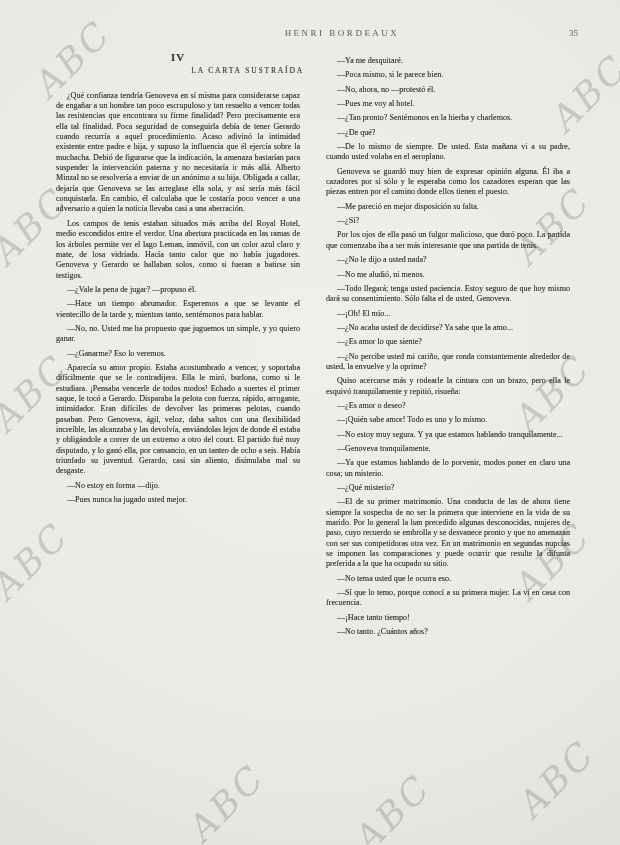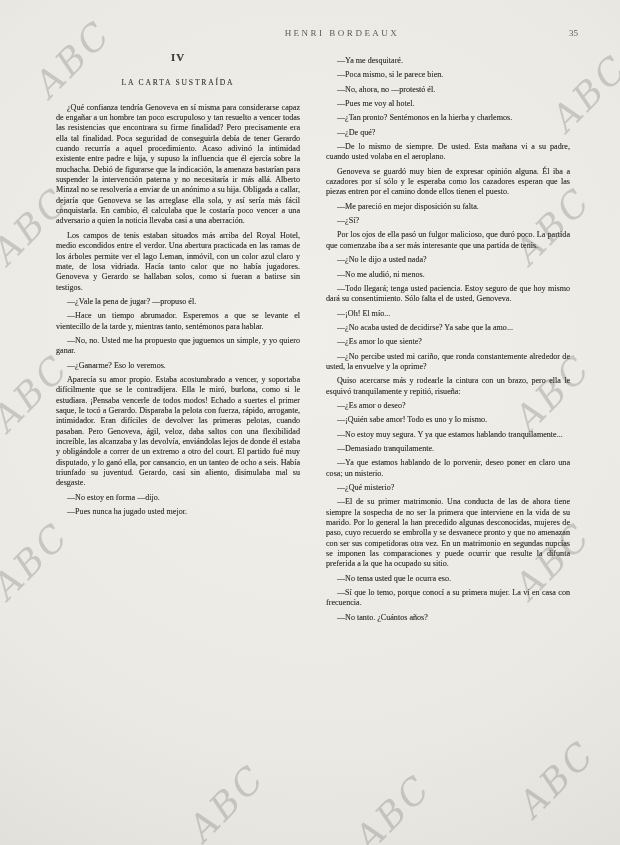--- a/index.html
+++ b/index.html
@@ -63,24 +63,24 @@
     overflow:hidden;
   }
   .chapter-number {
     text-align:center;
     font-weight:bold;
     font-size:11px;
     letter-spacing:1px;
     color:#44423e;
   }
   .chapter-title {
-    text-align:center;
+    text-align:right;
     font-size:7.6px;
     letter-spacing:1.8px;
-    margin:16px 0 14px 0;
+    margin:4px 0 14px 0;
     color:#4a4844;
     font-variant:small-caps;
     text-transform:uppercase;
   }
   p.para { margin:4px; text-indent:11px; }
 </style>
 </head>
 <body>
 
 <div class="page">
@@ -133,24 +133,25 @@
           <p class="para">—No me aludió, ni menos.</p>
           <p class="para">—Todo llegará; tenga usted paciencia. Estoy seguro de que hoy mismo dará su consentimiento. Sólo falta el de usted, Genoveva.</p>
           <p class="para">—¡Oh! El mío...</p>
           <p class="para">—¿No acaba usted de decidirse? Ya sabe que la amo...</p>
           <p class="para">—¿Es amor lo que siente?</p>
           <p class="para">—¿No percibe usted mi cariño, que ronda constantemente alrededor de usted, la envuelve y la oprime?</p>
           <p class="para">Quiso acercarse más y rodearle la cintura con un brazo, pero ella le esquivó tranquilamente y repitió, risueña:</p>
           <p class="para">—¿Es amor o deseo?</p>
           <p class="para">—¡Quién sabe amor! Todo es uno y lo mismo.</p>
           <p class="para">—No estoy muy segura. Y ya que estamos hablando tranquilamente...</p>
-          <p class="para">—Demasiado tranquilamente.</p>
-          <p class="para">—Ya que estamos hablando de lo porvenir, deseo poner en claro una cosa; un misterio.</p>
+          <p class="para">—Genoveva tranquilamente.</p>
+          <p class="para">—Ya que estamos hablando de lo porvenir, modos poner en claro una cosa; un misterio.</p>
           <p class="para">—¿Qué misterio?</p>
           <p class="para">—El de su primer matrimonio. Una conducta de las de ahora tiene siempre la sospecha de no ser la primera que interviene en la vida de su marido. Por lo general la han precedido algunas desconocidas, mujeres de paso, cuyo recuerdo se embrolla y se desvanece pronto y que no amenazan con ser sus competidoras otra vez. En un matrimonio en segundas nupcias se imponen las comparaciones y puede ocurrir que resulte la difunta preferida a la que ha ocupado su sitio.</p>
           <p class="para">—No tema usted que le ocurra eso.</p>
           <p class="para">—Sí que lo temo, porque conocí a su primera mujer. La vi en casa con frecuencia.</p>
+          <p class="para">—¡Hace tanto tiempo!</p>
           <p class="para">—No tanto. ¿Cuántos años?</p>
         </div>
     </div>
   </div>
 
 </div>
 
 </body></html>

